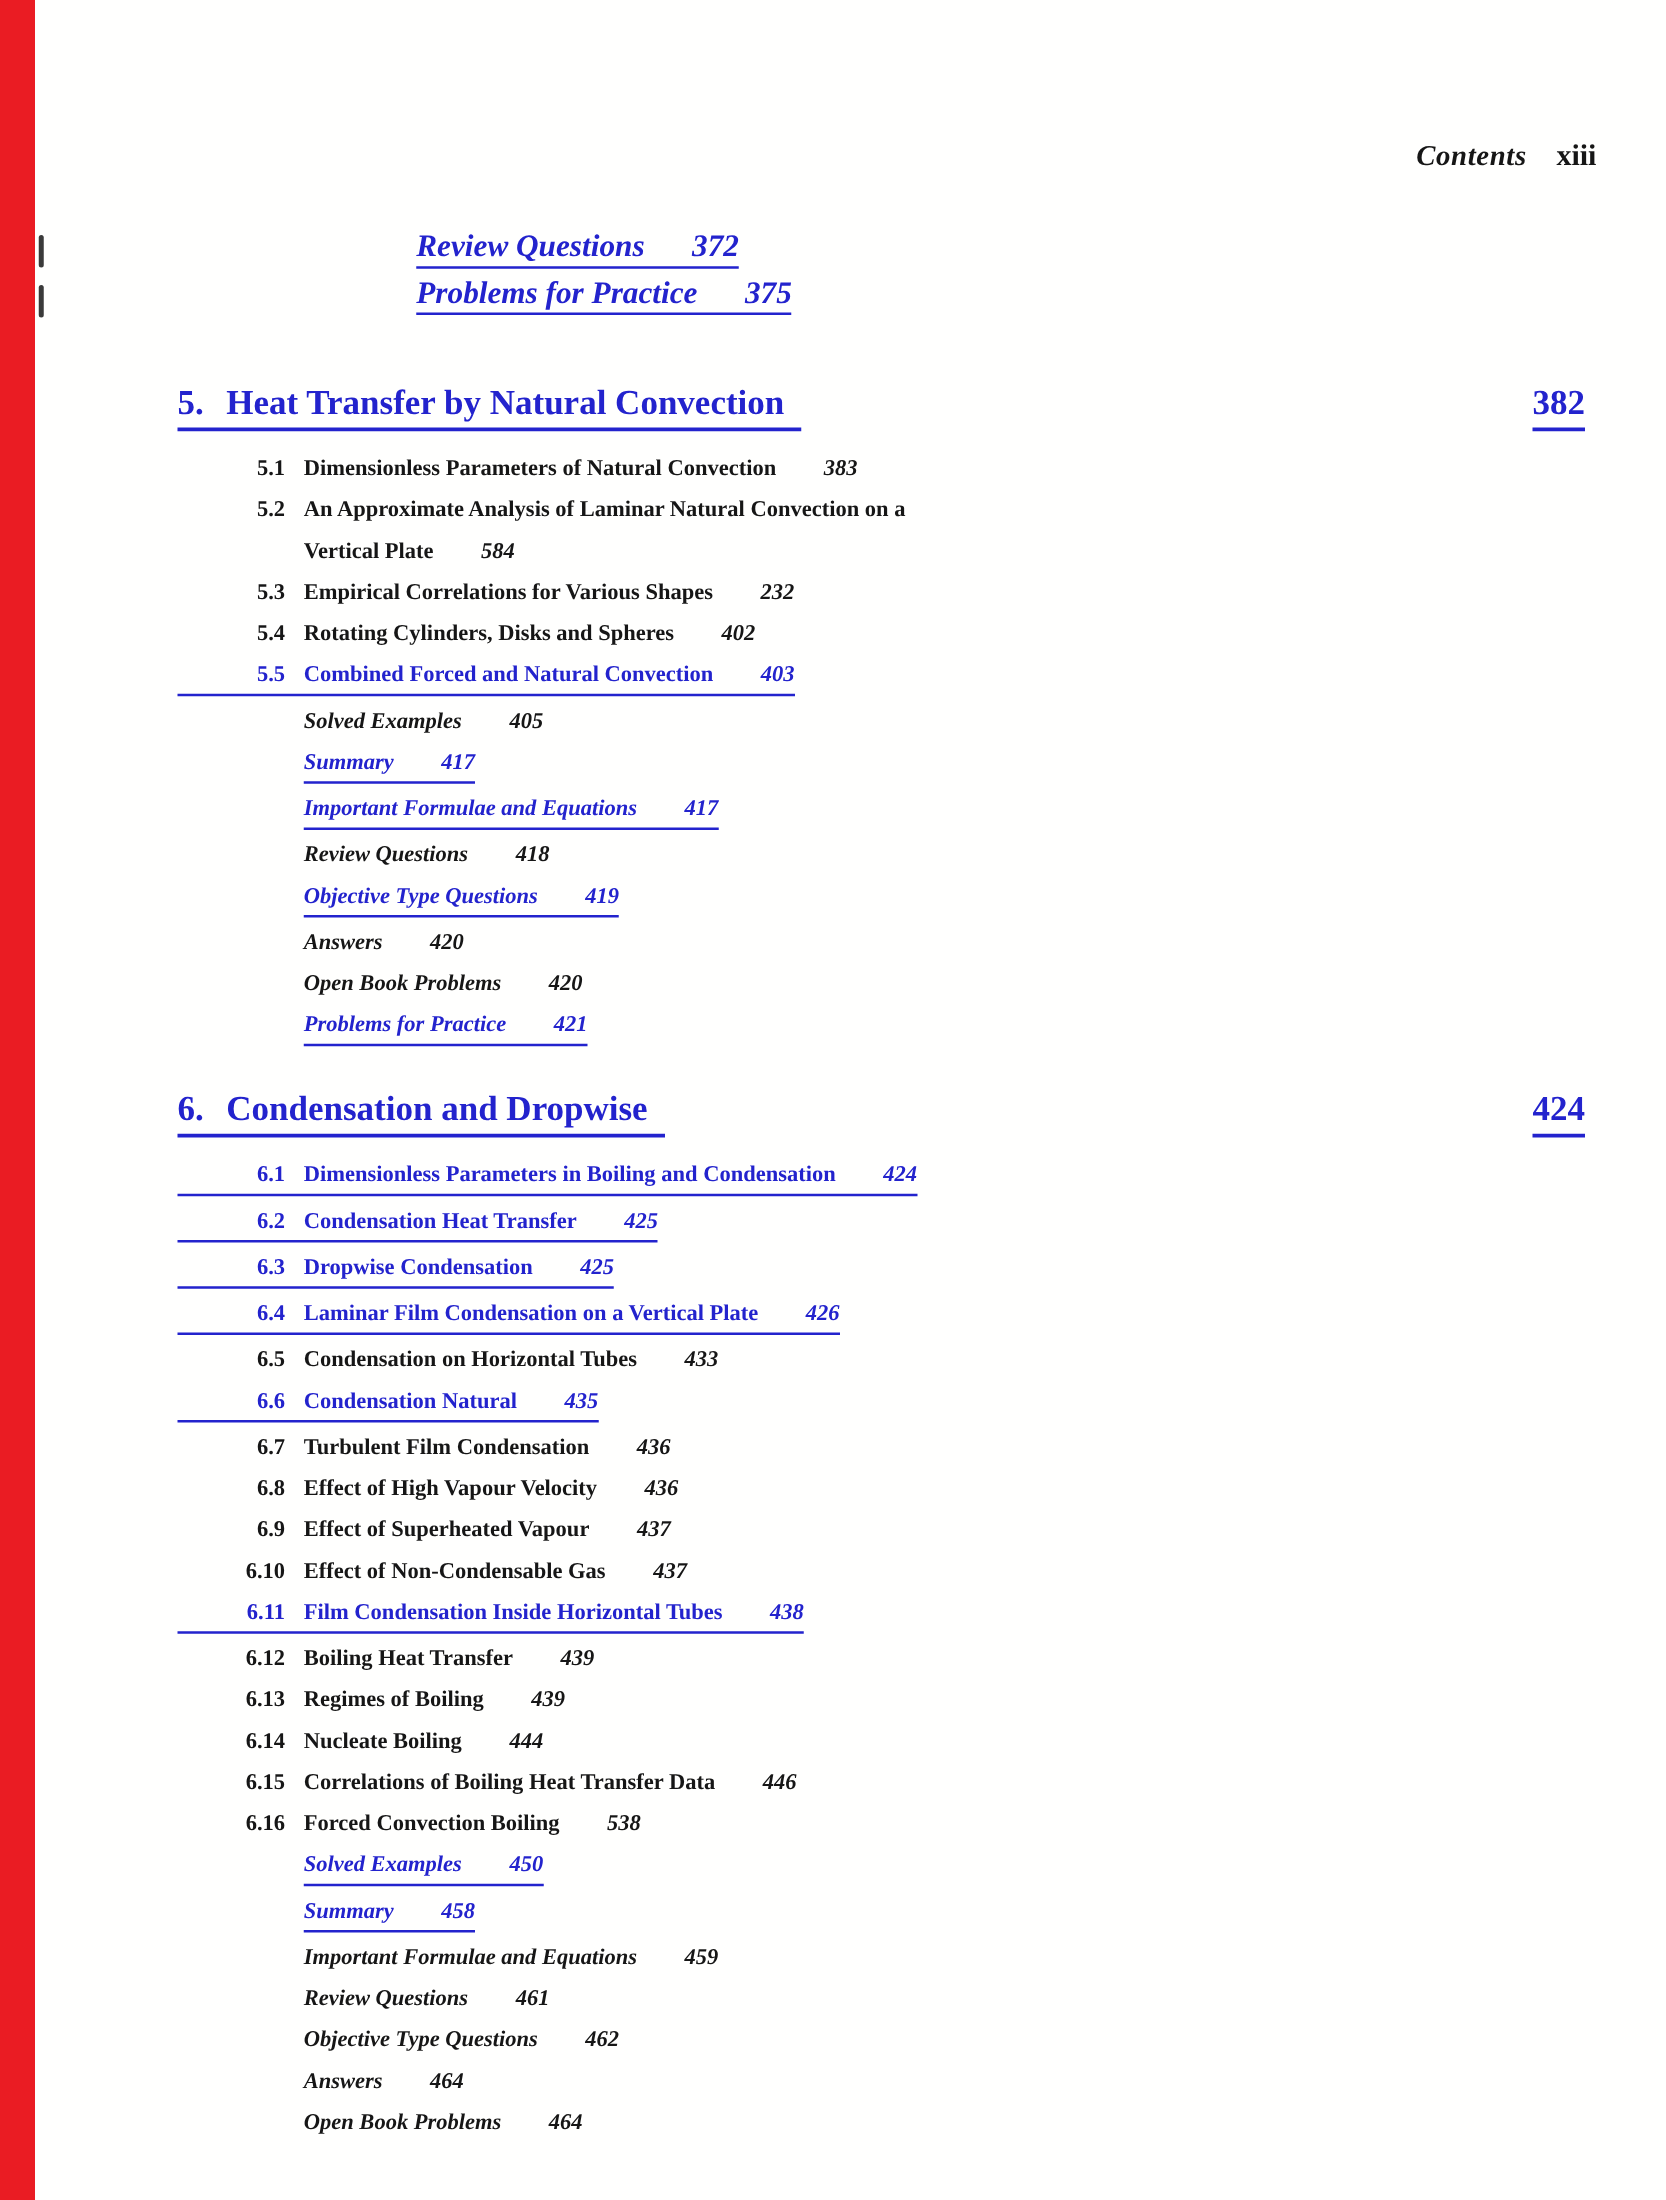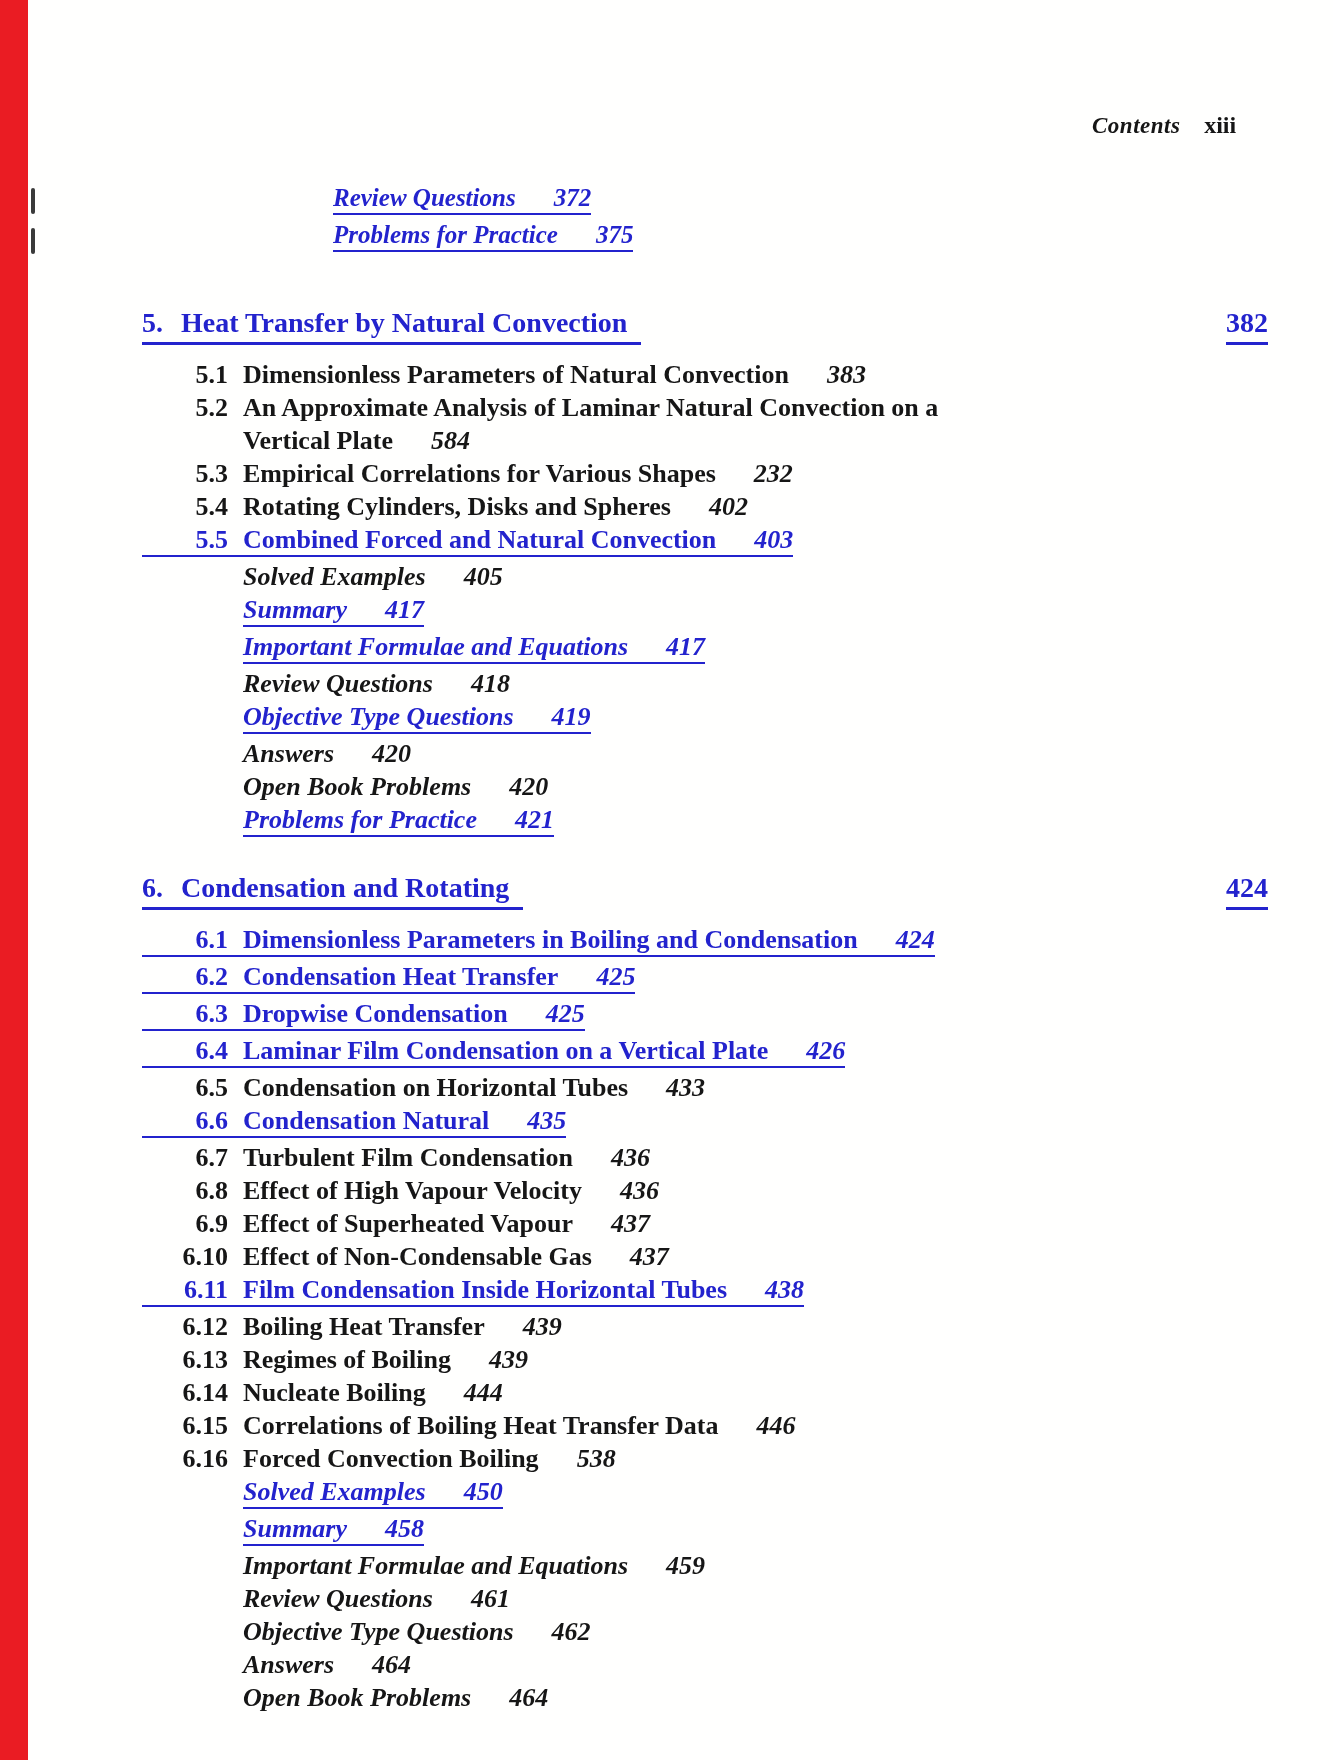--- a/index.html
+++ b/index.html
@@ -25,28 +25,28 @@
   }
   .dash{
     position:absolute;left:31px;width:4px;height:26px;
     background:#3a3a3a;border-radius:2px;
   }
   .dash.d1{top:188px;}
   .dash.d2{top:228px;}
 
   
   .contents-header{
-    position:absolute;left:1092px;top:112px;
+    position:absolute;left:1133px;top:112px;
     white-space:nowrap;font-size:23px;
   }
   .contents-header .book-sec{font-style:italic;font-weight:600;letter-spacing:.5px;}
   .contents-header .roman{font-weight:bold;font-size:24px;margin-left:18px;}
 
   
-  .row{white-space:nowrap;line-height:27px;margin:0 0 6px 0;font-size:26px;font-weight:600;}
+  .row{white-space:nowrap;line-height:27px;margin:0 0 6px 0;font-size:18px;font-weight:600;}
   .rowline{display:inline-block;}
   .row .num{display:inline-block;width:86px;margin-right:15px;text-align:right;}
   .row .pg{font-style:italic;margin-left:38px;}
   .row.sub{margin-left:101px;}
   .row.sub .txt{font-style:italic;}
   .row.link{color:var(--blue);}
   .row.link .rowline{border-bottom:2px solid var(--blue);padding-bottom:2px;}
 
   
   .top-links{position:absolute;left:232px;top:184px;}
@@ -106,21 +106,21 @@
         <div class="row sub link"><span class="rowline"><span class="txt">Objective Type Questions</span><span class="pg">419</span></span></div>
         <div class="row sub"><span class="rowline"><span class="txt">Answers</span><span class="pg">420</span></span></div>
         <div class="row sub"><span class="rowline"><span class="txt">Open Book Problems</span><span class="pg">420</span></span></div>
         <div class="row sub link"><span class="rowline"><span class="txt">Problems for Practice</span><span class="pg">421</span></span></div>
       </div>
   </section>
 
   <section class="toc-section sec6">
     <div class="sec-head">
       <span class="sec-title">
-        <span class="sec-num">6.</span><span>Condensation and Rotating</span>
+        <span class="sec-num">6.</span><span>Condensation and Dropwise</span>
       </span>
       <span class="sec-page">424</span>
     </div>
     <div class="items">
         <div class="row link"><span class="rowline"><span class="num">6.1</span><span class="txt">Dimensionless Parameters in Boiling and Condensation</span><span class="pg">424</span></span></div>
         <div class="row link"><span class="rowline"><span class="num">6.2</span><span class="txt">Condensation Heat Transfer</span><span class="pg">425</span></span></div>
         <div class="row link"><span class="rowline"><span class="num">6.3</span><span class="txt">Dropwise Condensation</span><span class="pg">425</span></span></div>
         <div class="row link"><span class="rowline"><span class="num">6.4</span><span class="txt">Laminar Film Condensation on a Vertical Plate</span><span class="pg">426</span></span></div>
         <div class="row"><span class="rowline"><span class="num">6.5</span><span class="txt">Condensation on Horizontal Tubes</span><span class="pg">433</span></span></div>
         <div class="row link"><span class="rowline"><span class="num">6.6</span><span class="txt">Condensation Natural</span><span class="pg">435</span></span></div>

